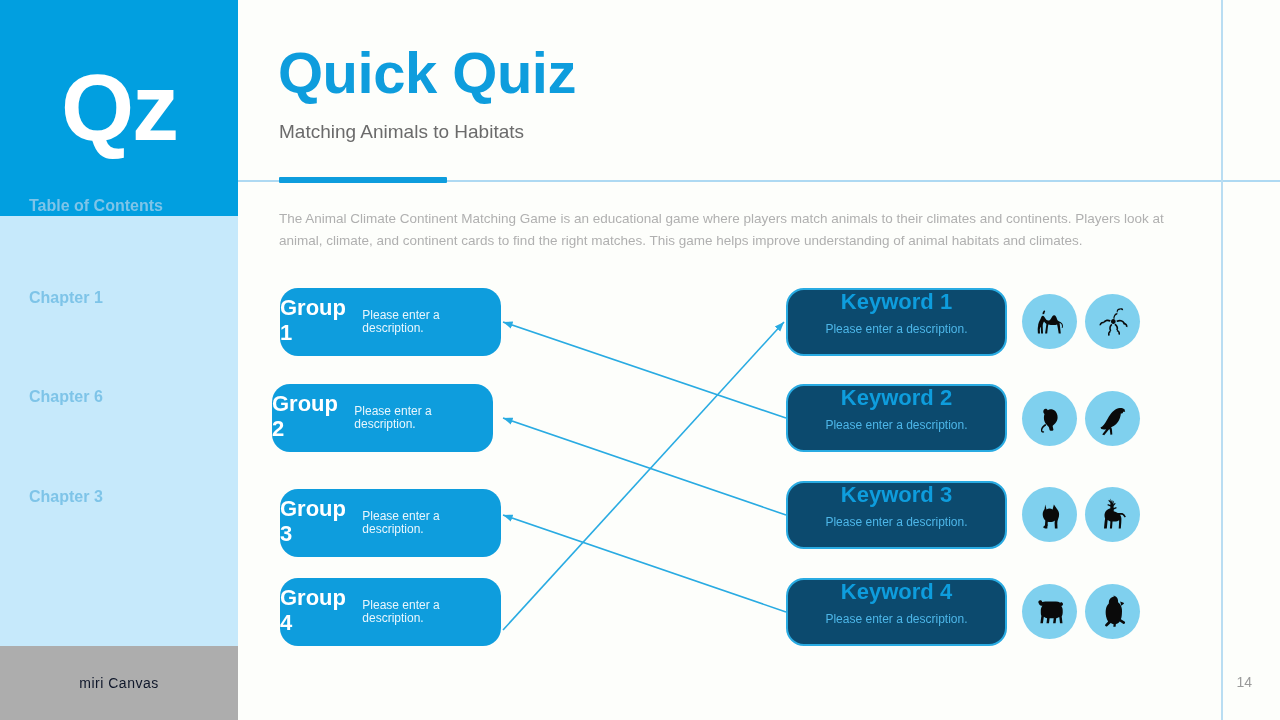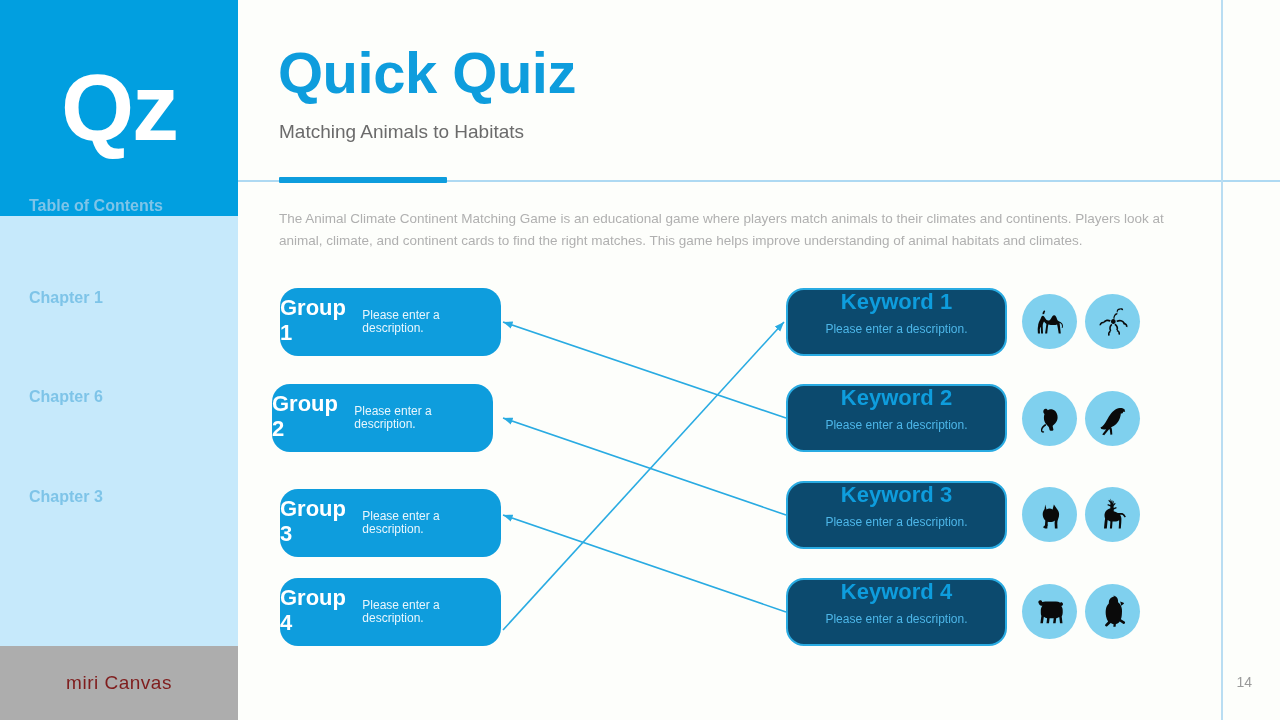--- a/index.html
+++ b/index.html
@@ -86,22 +86,22 @@
     left: 0;
     top: 646px;
     width: 238px;
     height: 74px;
     background: #adadad;
     display: flex;
     align-items: center;
     justify-content: center;
   }
   .brandbar-text {
-    color: #7f1d1d;
-    font-size: 19px;
+    color: #0f172a;
+    font-size: 14px;
     letter-spacing: 0.5px;
     font-family: "Liberation Sans", sans-serif;
   }
 
   
   .title {
     position: absolute;
     left: 278px;
     top: 44px;
     color: #0e9ddd;

